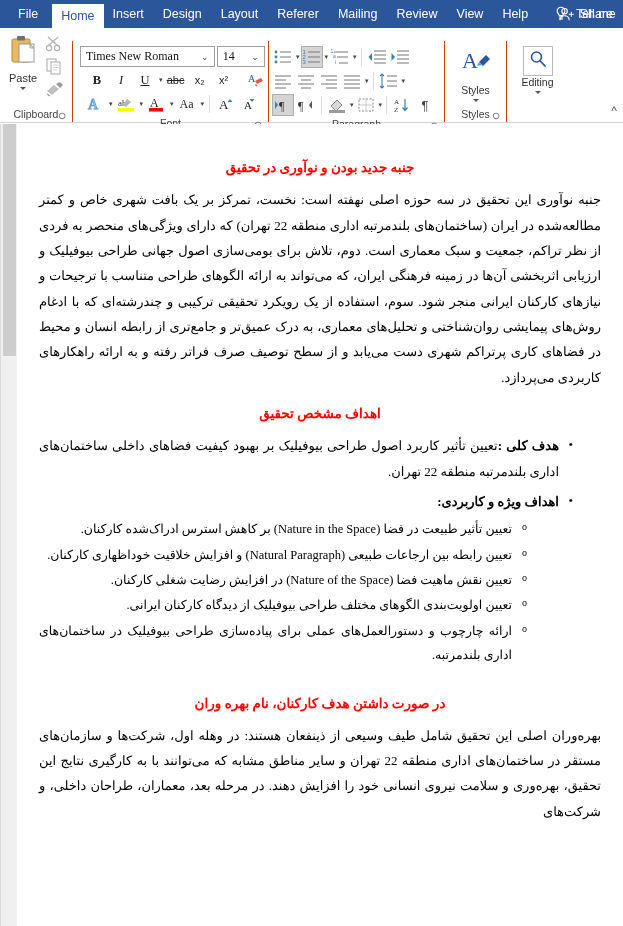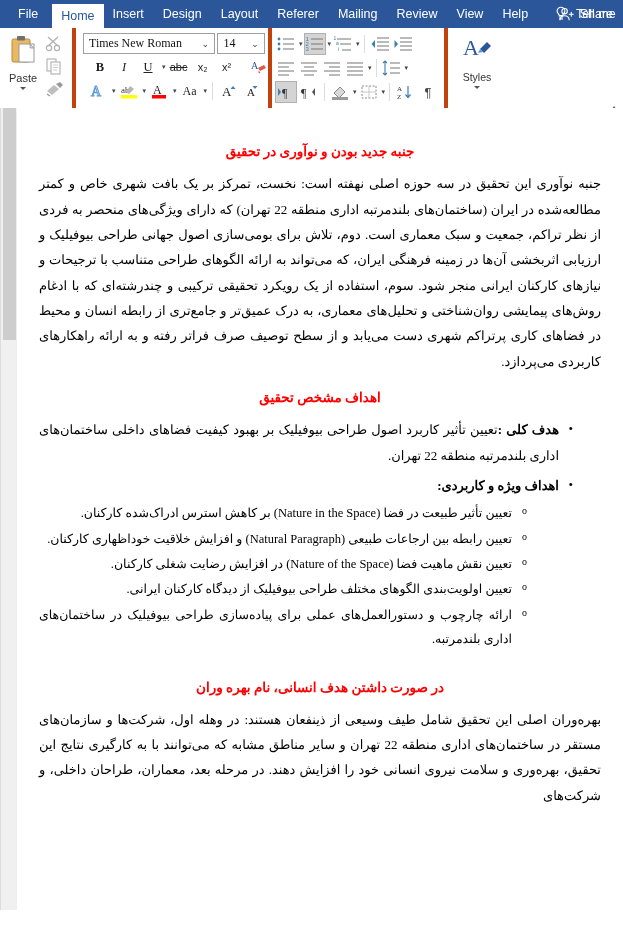--- a/index.html
+++ b/index.html
@@ -80,21 +80,21 @@
     position: relative;
     user-select: none;
   }
   .rgroup {
     display: flex;
     flex-direction: column;
     justify-content: space-between;
     padding: 3px 3px 0 3px;
     position: relative;
   }
-  .rgroup + .rgroup { border-left: 4px solid #c2410c; }
+  .rgroup + .rgroup { border-left: 1px solid #c2410c; margin-top: 13px; }
   .rgroup-body { display: flex; flex: 1; align-items: flex-start; }
   .rgroup-label {
     font-size: 10.5px;
     color: #444;
     text-align: center;
     height: 16px;
     line-height: 16px;
     position: relative;
   }
   .dialog-launcher {
@@ -182,21 +182,21 @@
   }
   .collapse-ribbon {
     position: absolute;
     right: 6px; bottom: 4px;
     font-size: 12px; color: #555;
   }
 
   
   .doc-area {
     position: absolute;
-    top: 108px; left: 0;
+    top: 124px; left: 0;
     width: 623px; height: 802px;
     background: #701a75;
     display: flex;
     direction: ltr;
   }
   .page {
     flex: 1;
     background: #ffffff;
     padding: 28px 22px 10px 22px;
     overflow: hidden;
@@ -608,20 +608,37 @@
         <span class="lbl">Styles</span>
         <span class="mini-arrow"></span>
       </div>
     </div>
     <div class="rgroup-label">
       <span>Styles</span>
       <span class="dialog-launcher">⭘</span>
     </div>
   </div>
 
+  <div class="rgroup editing-group">
+    <div class="rgroup-body">
+      <div class="big-btn">
+        <div class="editing-box">
+          <span>
+            <svg width="20" height="20" viewBox="0 0 20 20">
+                <circle cx="8.5" cy="8" r="5" fill="none" stroke="#2b579a" stroke-width="1.6"></circle>
+                <path d="M12.3 12L17 17" stroke="#2b579a" stroke-width="1.8" stroke-linecap="round"></path>
+              </svg>
+          </span>
+        </div>
+        <span class="lbl">Editing</span>
+        <span class="mini-arrow"></span>
+      </div>
+    </div>
+    <div class="rgroup-label">&nbsp;</div>
+  </div>
 
   <span class="collapse-ribbon">^</span>
 </div>
 
 <div class="doc-area">
   <div class="scroll-gutter">
     <div class="scroll-thumb"></div>
   </div>
 
   <div class="page">
@@ -643,18 +660,18 @@
           <li>تعیین رابطه بین ارجاعات طبیعی (Natural Paragraph) و افزایش خلاقیت خوداظهاری کارکنان.</li>
           <li>تعیین نقش ماهیت فضا (Nature of the Space) در افزایش رضایت شغلی کارکنان.</li>
           <li>تعیین اولویت‌بندی الگوهای مختلف طراحی بیوفیلیک از دیدگاه کارکنان ایرانی.</li>
           <li>ارائه چارچوب و دستورالعمل‌های عملی برای پیاده‌سازی طراحی بیوفیلیک در ساختمان‌های اداری بلندمرتبه.</li>
         </ul>
       </li>
     </ul>
 
     <div class="spacer-md"></div>
 
-    <h2 class="h-red">در صورت داشتن هدف انسانی، نام بهره وران</h2>
+    <h2 class="h-red">در صورت داشتن هدف کارکنان، نام بهره وران</h2>
 
     <p class="body-p">بهره‌وران اصلی این تحقیق شامل طیف وسیعی از ذینفعان هستند: در وهله اول، شرکت‌ها و سازمان‌های مستقر در ساختمان‌های اداری منطقه 22 تهران و سایر مناطق مشابه که می‌توانند با به کارگیری نتایج این تحقیق، بهره‌وری و سلامت نیروی انسانی خود را افزایش دهند. در مرحله بعد، معماران، طراحان داخلی، و شرکت‌های</p>
 
   </div>
 </div>
 
 </body></html>

